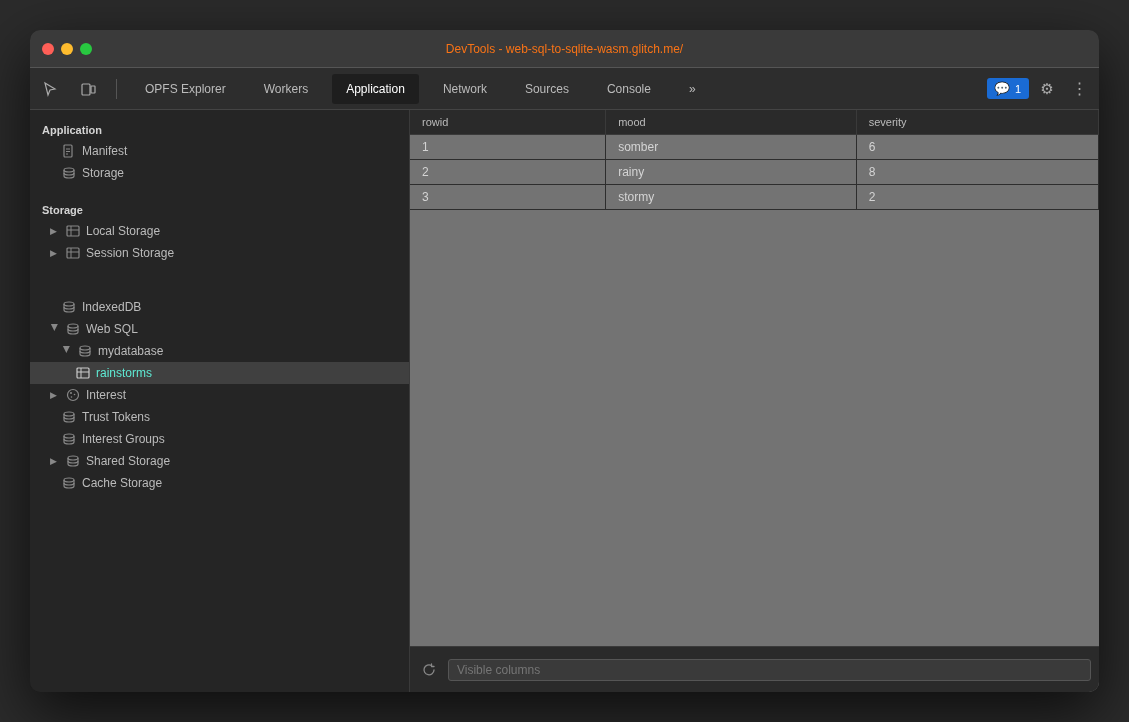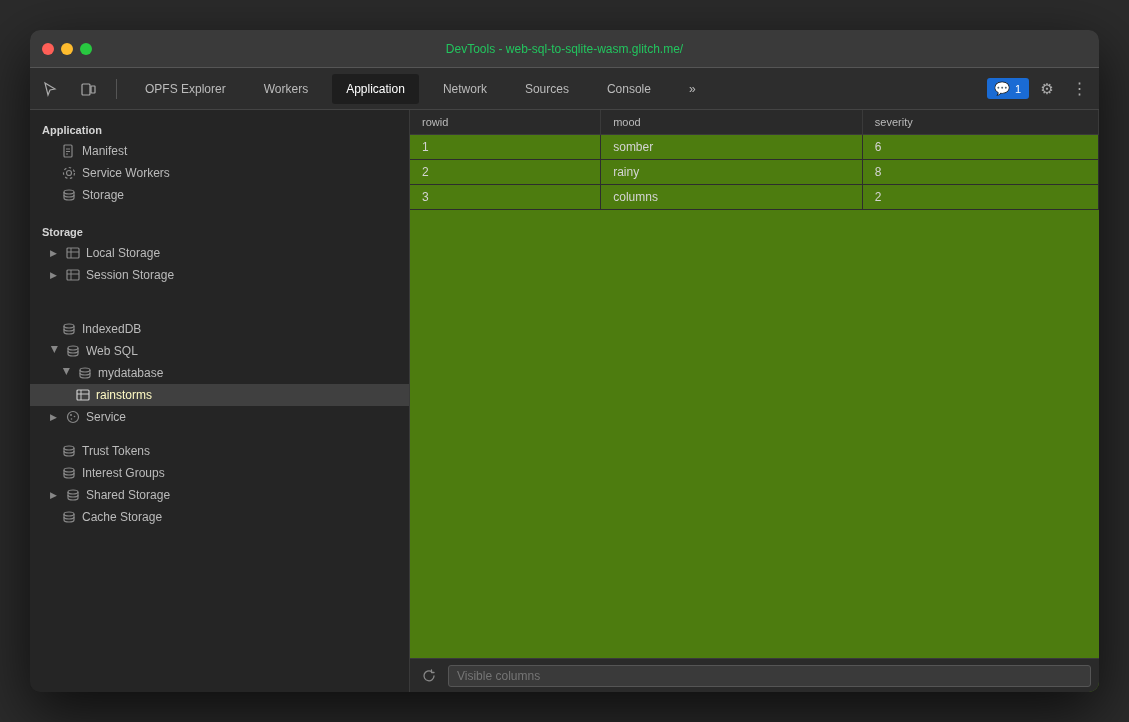--- a/index.html
+++ b/index.html
@@ -44,21 +44,21 @@
       height: 12px;
       border-radius: 50%;
     }
     .tl-close { background: #ff5f57; }
     .tl-min { background: #febc2e; }
     .tl-max { background: #28c840; }
     .titlebar-title {
       position: absolute;
       left: 50%;
       transform: translateX(-50%);
-      color: #22c55e;
+      color: #f97316;
       font-size: 12px;
     }
     
     .toolbar {
       background: #2d2d2d;
       height: 42px;
       display: flex;
       align-items: center;
       border-bottom: 1px solid #444;
       flex-shrink: 0;
@@ -154,21 +154,21 @@
       align-items: center;
       padding: 4px 12px 4px 20px;
       cursor: pointer;
       color: #bbb;
       font-size: 12px;
       gap: 6px;
       height: 22px;
     }
     .sidebar-item.active {
       background: #404040;
-      color: #fef9c3;
+      color: #5eead4;
     }
     .sidebar-item.indent1 { padding-left: 32px; align-items: center; }
     .chevron {
       font-size: 9px;
       color: #888;
       width: 10px;
       display: inline-block;
       flex-shrink: 0;
     }
     .chevron.open { transform: rotate(90deg); }
@@ -182,21 +182,21 @@
       font-size: 12px;
     }
     
     .icon-svg { width: 14px; height: 14px; }
 
     
     .content {
       flex: 1;
       display: flex;
       flex-direction: column;
-      background: #4d7c0f;
+      background: #737373;
       overflow: hidden;
     }
     .table-area {
       flex: 1;
       overflow: auto;
     }
     .data-table {
       width: 100%;
       border-collapse: collapse;
     }
@@ -213,21 +213,21 @@
       top: 0;
     }
     .data-table td {
       padding: 5px 12px;
       border-bottom: 1px solid #2d2d2d;
       border-right: 1px solid #2d2d2d;
       color: #d4d4d4;
       font-size: 12px;
     }
     .table-footer {
-      height: 34px;
+      height: 46px;
       background: #2a2a2a;
       border-top: 1px solid #3a3a3a;
       display: flex;
       align-items: center;
       padding: 0 8px;
       gap: 8px;
       flex-shrink: 0;
     }
     .footer-refresh {
       color: #888;
@@ -325,29 +325,20 @@
           <svg class="icon-svg" viewBox="0 0 14 14" fill="none">
             <rect x="2" y="1" width="8" height="12" rx="1" stroke="#888" stroke-width="1.2"></rect>
             <line x1="4" y1="5" x2="8" y2="5" stroke="#888" stroke-width="1"></line>
             <line x1="4" y1="7.5" x2="8" y2="7.5" stroke="#888" stroke-width="1"></line>
             <line x1="4" y1="10" x2="6" y2="10" stroke="#888" stroke-width="1"></line>
           </svg>
         </span>
         <span>Manifest</span>
       </div>
 
-      <div class="sidebar-item indent1">
-        <span class="item-icon">
-          <svg class="icon-svg" viewBox="0 0 14 14" fill="none">
-            <circle cx="7" cy="7" r="2.5" stroke="#888" stroke-width="1.2"></circle>
-            <circle cx="7" cy="7" r="5.5" stroke="#888" stroke-width="1.2" stroke-dasharray="2.5 2.5"></circle>
-          </svg>
-        </span>
-        <span>Service Workers</span>
-      </div>
 
       <div class="sidebar-item indent1">
         <span class="item-icon">
           <svg class="icon-svg" viewBox="0 0 14 14" fill="none">
             <ellipse cx="7" cy="4" rx="5" ry="2" stroke="#888" stroke-width="1.2"></ellipse>
             <path d="M2 4v6c0 1.1 2.24 2 5 2s5-.9 5-2V4" stroke="#888" stroke-width="1.2"></path>
             <path d="M2 7c0 1.1 2.24 2 5 2s5-.9 5-2" stroke="#888" stroke-width="1.2"></path>
           </svg>
         </span>
         <span>Storage</span>
@@ -430,24 +421,24 @@
       <div class="sidebar-item" style="padding-left:20px;">
         <span class="chevron">▶</span>
         <span class="item-icon">
           <svg class="icon-svg" viewBox="0 0 14 14" fill="none">
             <circle cx="7" cy="7" r="5.5" stroke="#888" stroke-width="1.2"></circle>
             <circle cx="5" cy="5" r="1" fill="#888"></circle>
             <circle cx="8.5" cy="6.5" r="0.8" fill="#888"></circle>
             <circle cx="5.5" cy="9" r="0.8" fill="#888"></circle>
           </svg>
         </span>
-        <span>Service</span>
-      </div>
-
-      <div class="sidebar-item" style="padding-left:32px;margin-top:12px;">
+        <span>Interest</span>
+      </div>
+
+      <div class="sidebar-item" style="padding-left:32px;">
         <span class="item-icon">
           <svg class="icon-svg" viewBox="0 0 14 14" fill="none">
             <ellipse cx="7" cy="4" rx="5" ry="2" stroke="#888" stroke-width="1.2"></ellipse>
             <path d="M2 4v6c0 1.1 2.24 2 5 2s5-.9 5-2V4" stroke="#888" stroke-width="1.2"></path>
             <path d="M2 7c0 1.1 2.24 2 5 2s5-.9 5-2" stroke="#888" stroke-width="1.2"></path>
           </svg>
         </span>
         <span>Trust Tokens</span>
       </div>
 
@@ -502,21 +493,21 @@
                 <td>somber</td>
                 <td>6</td>
               </tr>
               <tr>
                 <td>2</td>
                 <td>rainy</td>
                 <td>8</td>
               </tr>
               <tr>
                 <td>3</td>
-                <td>columns</td>
+                <td>stormy</td>
                 <td>2</td>
               </tr>
             </tbody>
         </table>
       </div>
       <div class="table-footer">
         <div class="footer-refresh">
           <svg width="14" height="14" viewBox="0 0 14 14" fill="none">
             <path d="M12 7A5 5 0 1 1 9.5 2.5" stroke="#888" stroke-width="1.3" stroke-linecap="round"></path>
             <path d="M9.5 1v2.5H12" stroke="#888" stroke-width="1.3" stroke-linecap="round" stroke-linejoin="round"></path>

